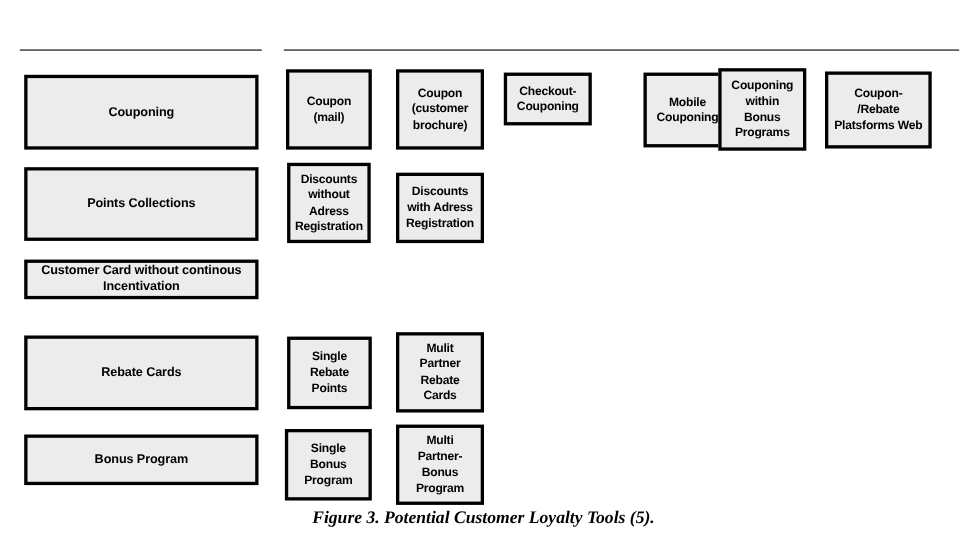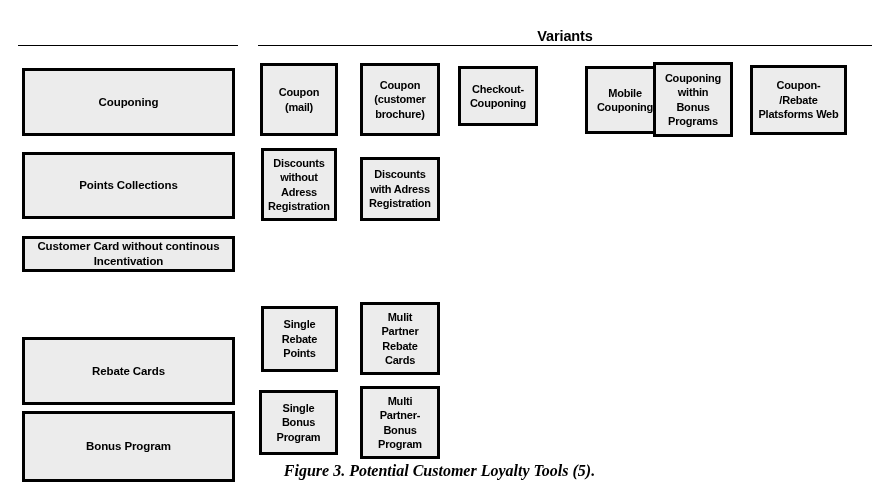--- a/index.html
+++ b/index.html
@@ -97,36 +97,35 @@
     color: #000;
   }
 </style>
 </head>
 <body>
 
 <div class="figure-root">
 
   <div class="header-rule" id="rule-left"></div>
 
-  <div class="col-header" id="header-right">Variants</div>
   <div class="header-rule" id="rule-right"></div>
 
   <div class="box primary" style="left:22px; top:68px; width:213px; height:68px;">
     <span class="box-label">Couponing</span>
   </div>
   <div class="box variant" style="left:260px; top:63px; width:78px; height:73px;">
     <span class="box-label">Coupon
 (mail)</span>
   </div>
   <div class="box variant" style="left:360px; top:63px; width:80px; height:73px;">
     <span class="box-label">Coupon
 (customer
 brochure)</span>
   </div>
-  <div class="box variant" style="left:458px; top:66px; width:80px; height:60px;">
+  <div class="box variant" style="left:458px; top:66px; width:80px; height:48px;">
     <span class="box-label">Checkout-
 Couponing</span>
   </div>
   <div class="box variant" style="left:585px; top:66px; width:80px; height:68px;">
     <span class="box-label">Mobile
 Couponing</span>
   </div>
   <div class="box variant" style="left:653px; top:62px; width:80px; height:75px;">
     <span class="box-label">Couponing
 within
@@ -152,36 +151,36 @@
     <span class="box-label">Discounts
 with Adress
 Registration</span>
   </div>
 
   <div class="box primary" style="left:22px; top:236px; width:213px; height:36px;">
     <span class="box-label">Customer Card without continous
 Incentivation</span>
   </div>
 
-  <div class="box primary" style="left:22px; top:305px; width:213px; height:68px;margin-top:32px;">
+  <div class="box primary" style="left:22px; top:305px; width:213px; height:68px;">
     <span class="box-label">Rebate Cards</span>
   </div>
   <div class="box variant" style="left:261px; top:306px; width:77px; height:66px;">
     <span class="box-label">Single
 Rebate
 Points</span>
   </div>
   <div class="box variant" style="left:360px; top:302px; width:80px; height:73px;">
     <span class="box-label">Mulit
 Partner
 Rebate
 Cards</span>
   </div>
 
-  <div class="box primary" style="left:22px; top:411px; width:213px; height:71px;">
+  <div class="box primary" style="left:22px; top:395px; width:213px; height:46px;">
     <span class="box-label">Bonus Program</span>
   </div>
   <div class="box variant" style="left:259px; top:390px; width:79px; height:65px;">
     <span class="box-label">Single Bonus
 Program</span>
   </div>
   <div class="box variant" style="left:360px; top:386px; width:80px; height:73px;">
     <span class="box-label">Multi
 Partner-
 Bonus

